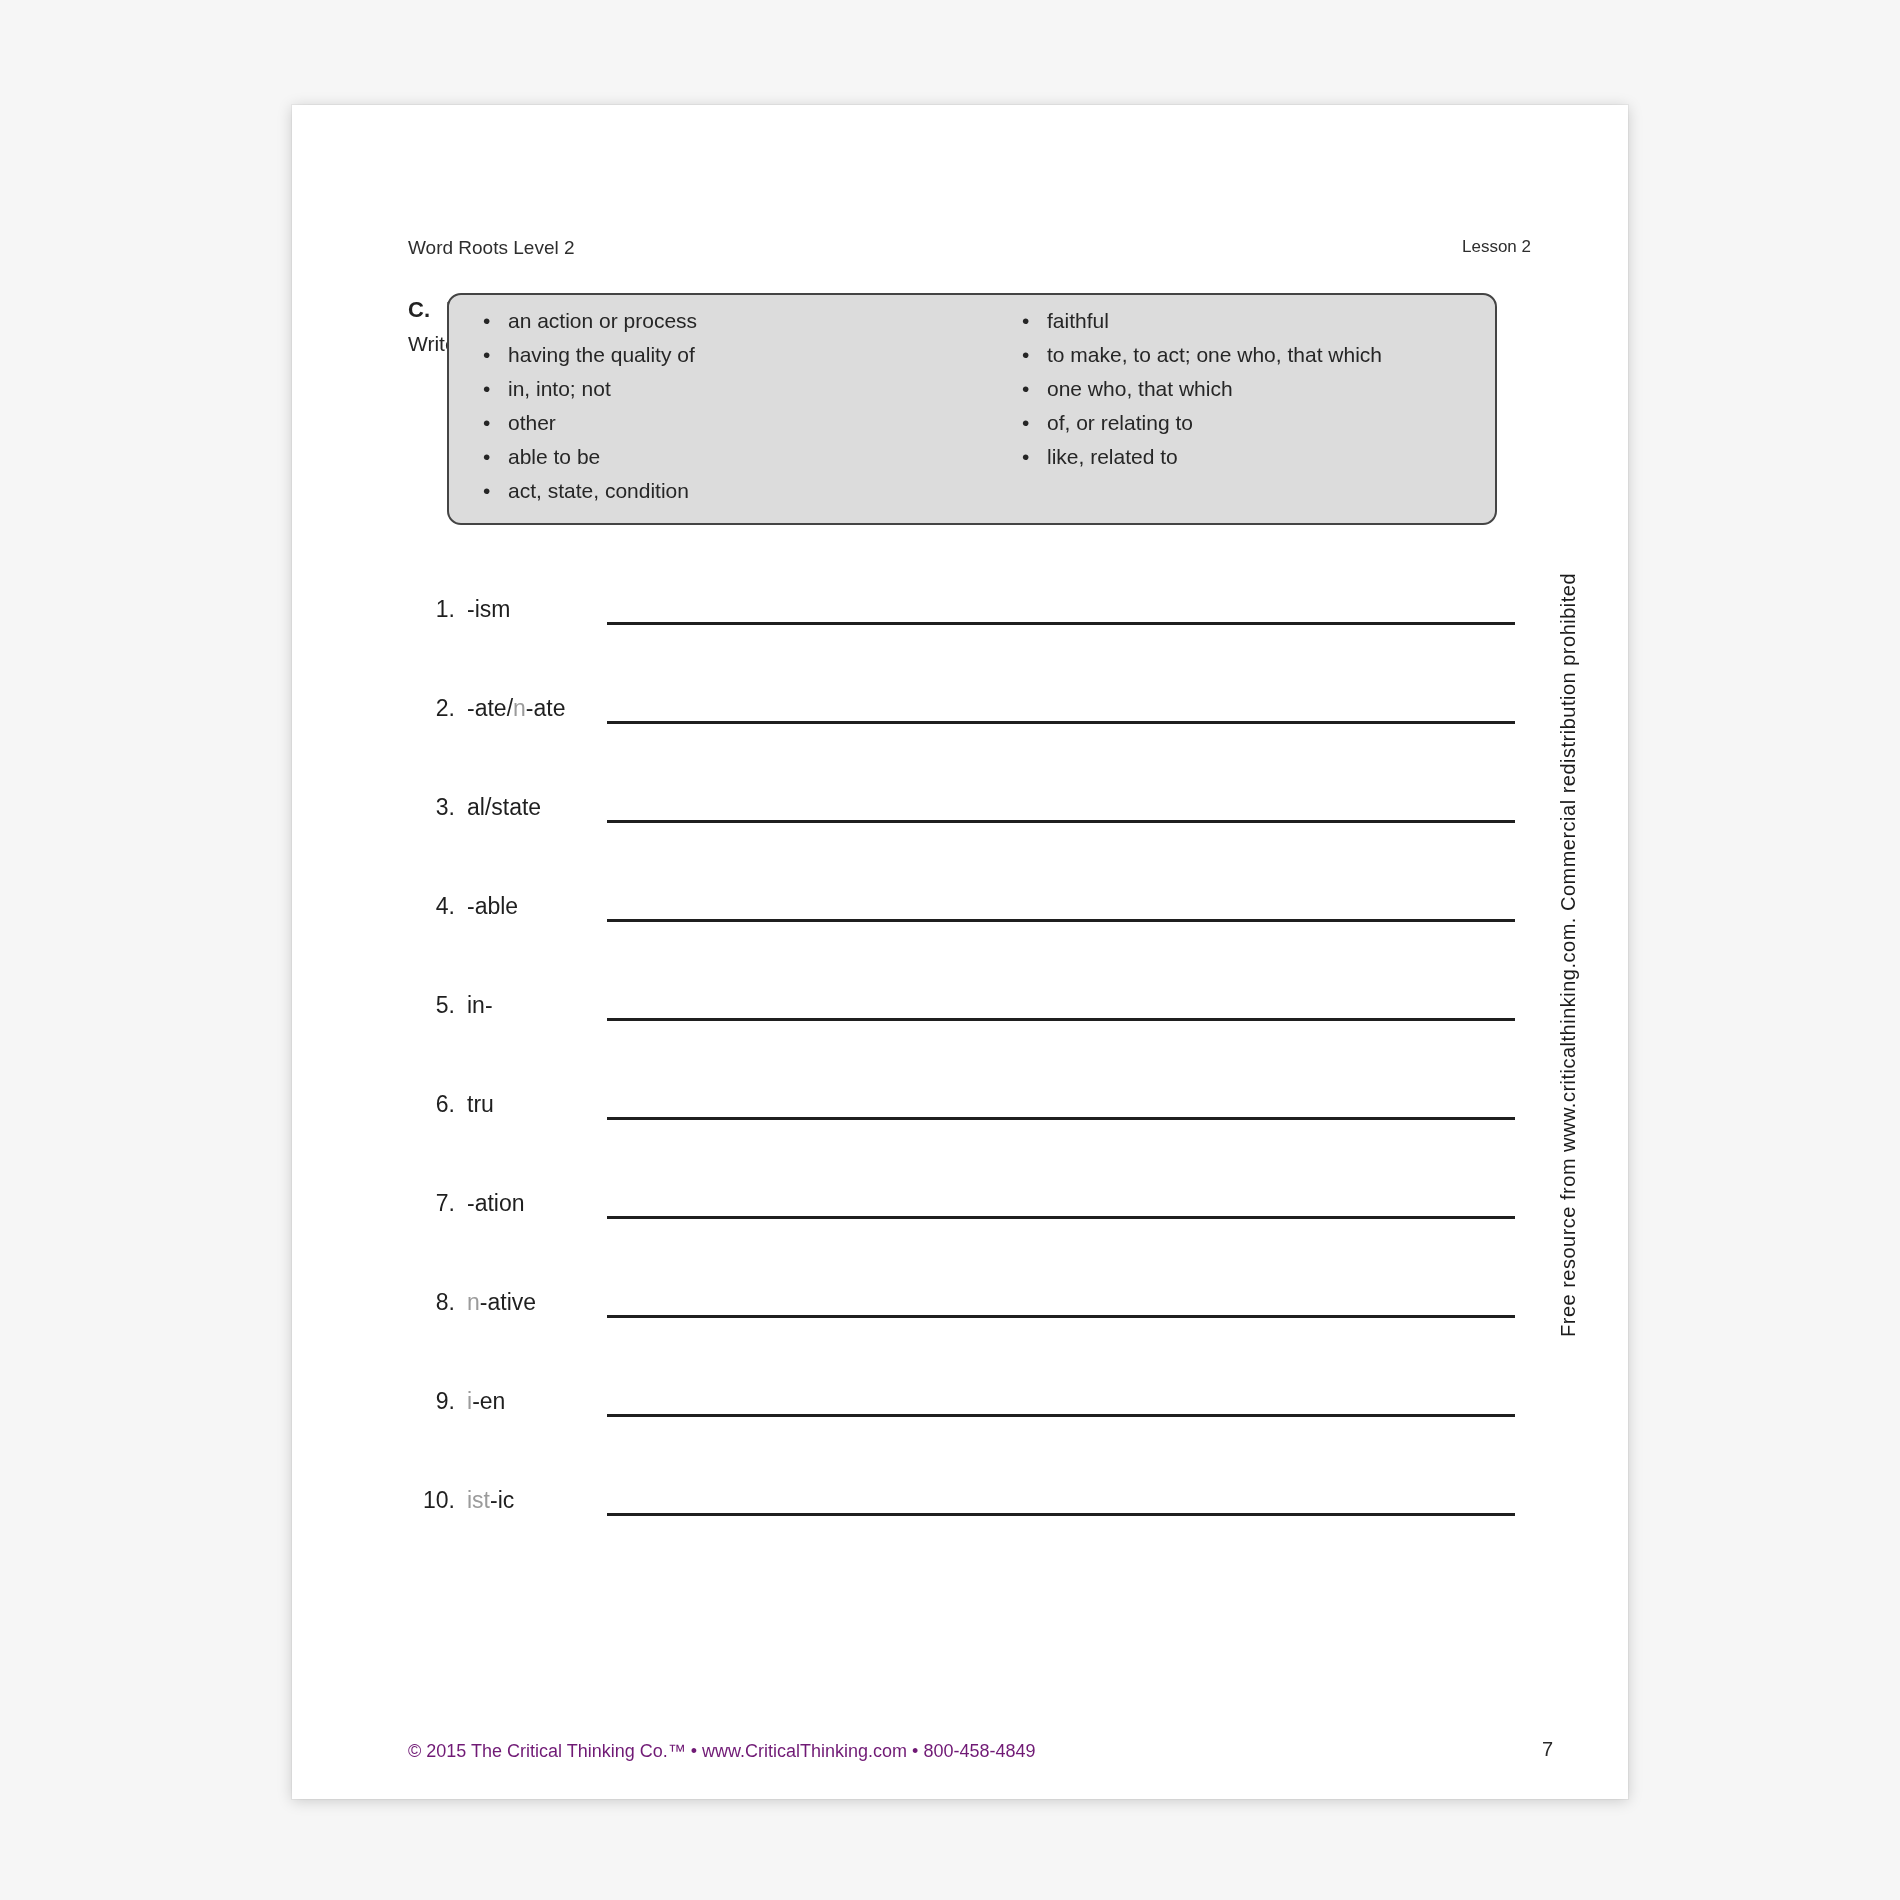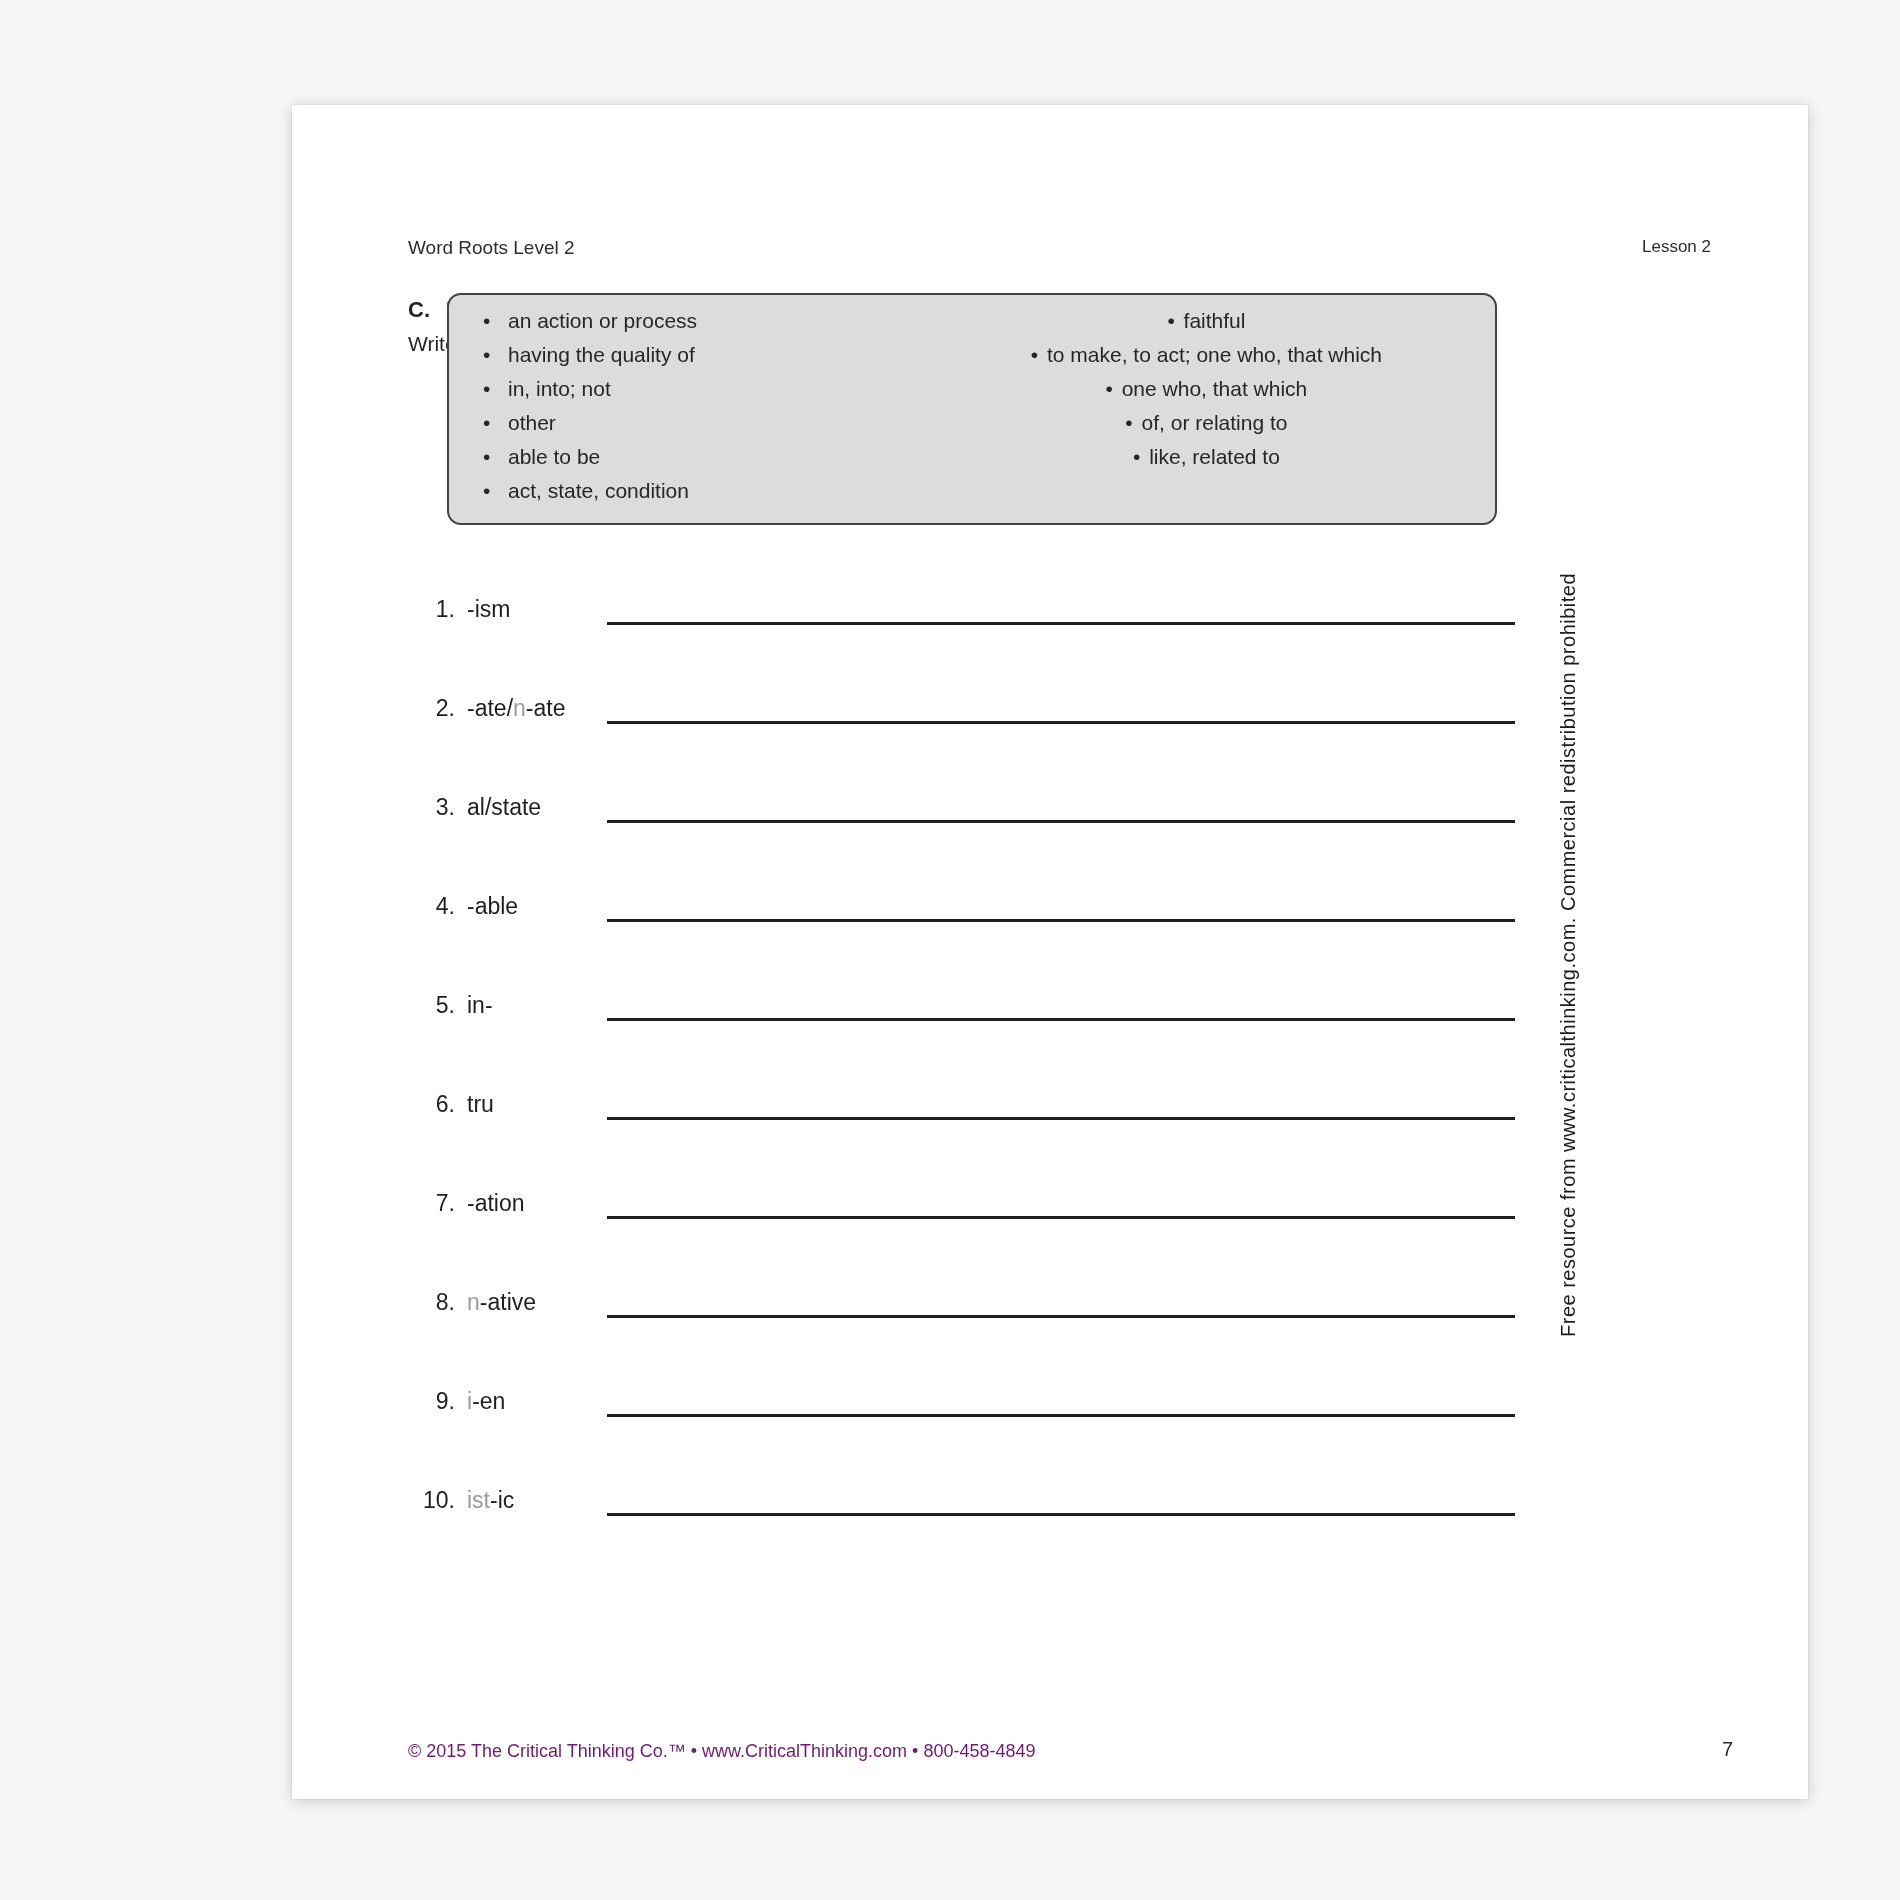--- a/index.html
+++ b/index.html
@@ -4,41 +4,41 @@
 <style>
   html,body{margin:0;padding:0;}
   body{
     width:1900px;height:1900px;position:relative;
     background:var(--canvas-bg,#f6f6f6);
     font-family:"Liberation Sans","DejaVu Sans",sans-serif;
     color:var(--text,#1f1f1f);
     -webkit-font-smoothing:antialiased;
   }
   .page{
-    position:absolute;left:292px;top:105px;width:1516px;height:1694px;
+    position:absolute;left:292px;top:105px;width:1336px;height:1694px;
     background:var(--page-bg,#ffffff);
     box-shadow:0 2px 14px rgba(0,0,0,0.18), 0 0 0 1px rgba(0,0,0,0.04);
   }
   
   .hdr-left{position:absolute;left:116px;top:132px;font-size:19px;color:#2e2e2e;}
   .hdr-right{position:absolute;right:97px;top:132px;font-size:17px;color:#2e2e2e;}
   
   .heading{position:absolute;left:116px;top:192px;font-size:22px;font-weight:bold;color:#222;}
   .heading .sec-label{margin-right:16px;}
   .instructions{position:absolute;left:116px;top:227px;font-size:21px;color:#262626;}
   
   .choice-box{
     position:absolute;left:155px;top:188px;width:1050px;height:232px;
     background:var(--box-fill,#dcdcdc);
     border:2px solid var(--box-border,#444);
     border-radius:14px;box-sizing:border-box;
   }
   .choice-col{list-style:none;margin:0;padding:0;position:absolute;top:9px;}
   .choice-col.left{left:34px;}
-  .choice-col.right{left:573px;text-align:center;}
+  .choice-col.right{left:573px;}
   .choice-col li{line-height:34px;font-size:21px;color:#262626;white-space:nowrap;}
   .choice-col .bullet{display:inline-block;width:25px;color:#262626;}
   
   .items{position:absolute;left:0;top:0;width:100%;}
   .item-row{position:absolute;left:0;width:100%;height:99px;}
   .item-num{position:absolute;left:103px;top:0;width:60px;height:99px;
     display:flex;align-items:center;justify-content:flex-end;font-size:23px;}
   .item-word{position:absolute;left:175px;top:0;height:99px;
     display:flex;align-items:center;font-size:23px;white-space:pre;justify-content:flex-end;}
   .item-word .gray{color:var(--gray-letter,#9b9b9b);}

